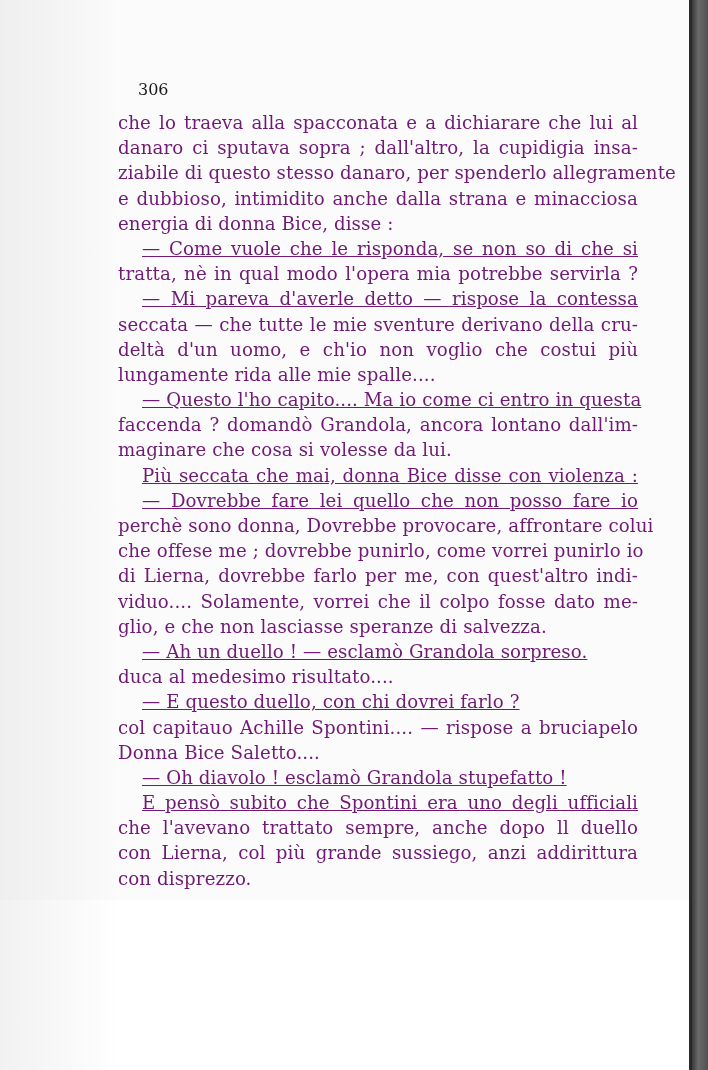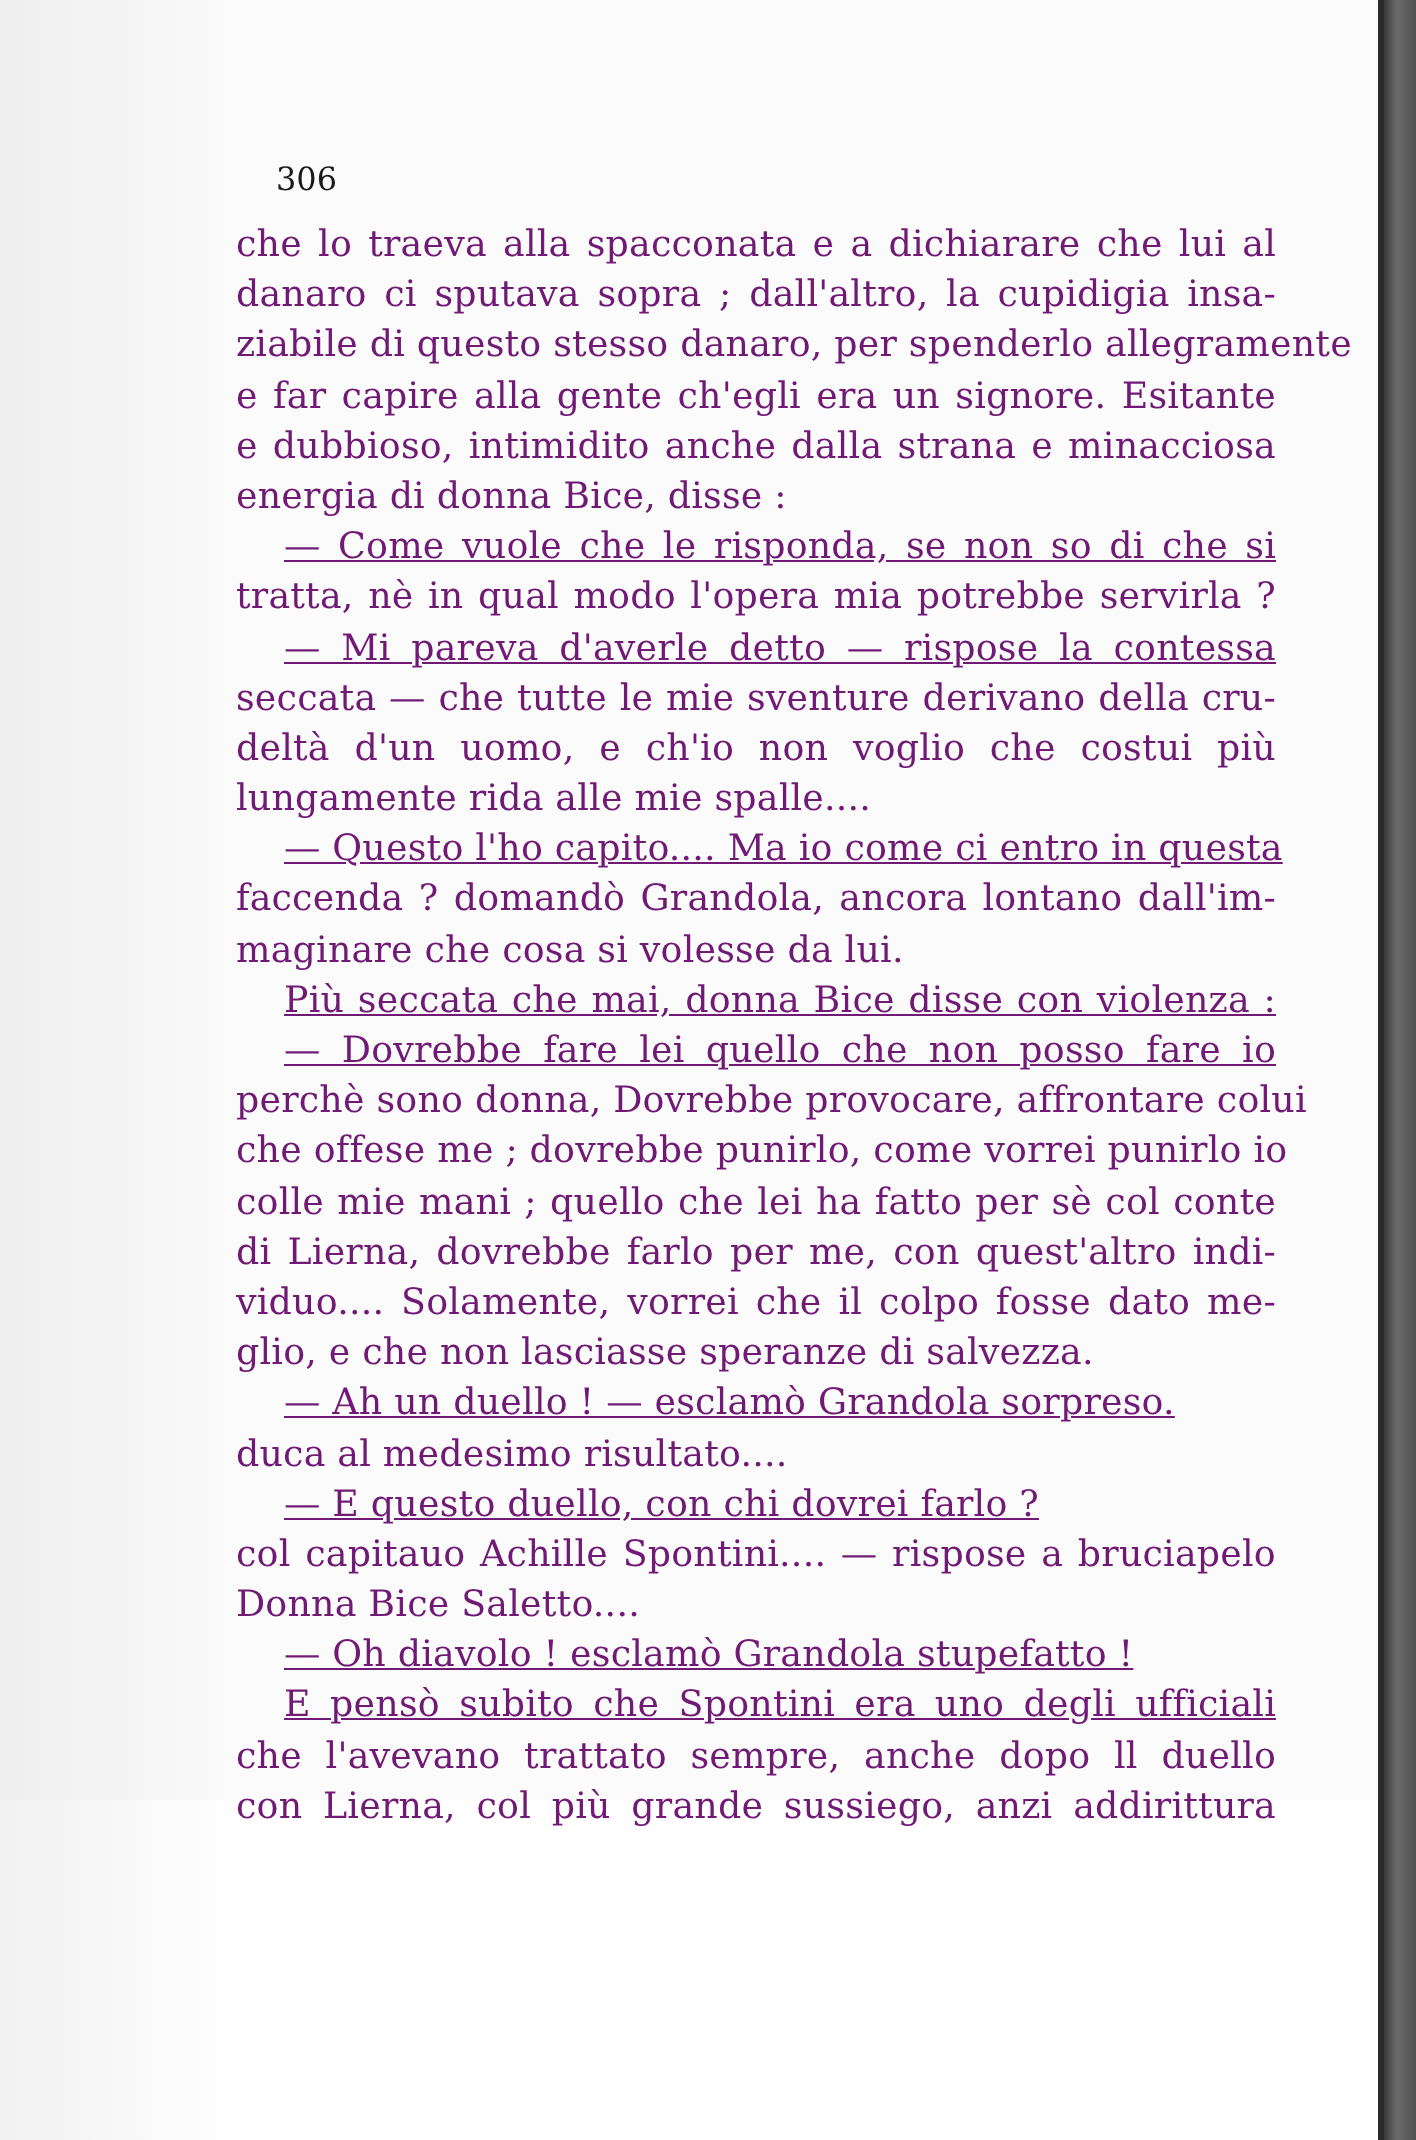--- a/index.html
+++ b/index.html
@@ -44,45 +44,44 @@
 </head>
 <body>
 
 <div class="page">
   <div class="page-edge-tint"></div>
   <div class="page-number">306</div>
   <div class="text-block" id="text-block">
       <span class="line">che lo traeva alla spacconata e a dichiarare che lui al</span>
       <span class="line">danaro ci sputava sopra ; dall'altro, la cupidigia insa-</span>
       <span class="line">ziabile di questo stesso danaro, per spenderlo allegramente</span>
-      <span class="line">e far capire alla gente ch'egli era un signore. Esitante</span>
       <span class="line">e dubbioso, intimidito anche dalla strana e minacciosa</span>
       <span class="line last">energia di donna Bice, disse :</span>
       <span class="line indent">— Come vuole che le risponda, se non so di che si</span>
       <span class="line">tratta, nè in qual modo l'opera mia potrebbe servirla ?</span>
       <span class="line indent">— Mi pareva d'averle detto — rispose la contessa</span>
       <span class="line">seccata — che tutte le mie sventure derivano della cru-</span>
       <span class="line">deltà d'un uomo, e ch'io non voglio che costui più</span>
       <span class="line last">lungamente rida alle mie spalle....</span>
       <span class="line indent">— Questo l'ho capito.... Ma io come ci entro in questa</span>
       <span class="line">faccenda ? domandò Grandola, ancora lontano dall'im-</span>
       <span class="line last">maginare che cosa si volesse da lui.</span>
       <span class="line indent">Più seccata che mai, donna Bice disse con violenza :</span>
       <span class="line indent">— Dovrebbe fare lei quello che non posso fare io</span>
       <span class="line">perchè sono donna, Dovrebbe provocare, affrontare colui</span>
       <span class="line">che offese me ; dovrebbe punirlo, come vorrei punirlo io</span>
-      <span class="line">colle mie mani ; quello che lei ha fatto per sè col conte</span>
       <span class="line">di Lierna, dovrebbe farlo per me, con quest'altro indi-</span>
       <span class="line">viduo.... Solamente, vorrei che il colpo fosse dato me-</span>
       <span class="line last">glio, e che non lasciasse speranze di salvezza.</span>
       <span class="line indent last">— Ah un duello ! — esclamò Grandola sorpreso.</span>
       <span class="line last">duca al medesimo risultato....</span>
       <span class="line indent last">— E questo duello, con chi dovrei farlo ?</span>
       <span class="line">col capitauo Achille Spontini.... — rispose a bruciapelo</span>
       <span class="line last">Donna Bice Saletto....</span>
       <span class="line indent last">— Oh diavolo ! esclamò Grandola stupefatto !</span>
       <span class="line indent">E pensò subito che Spontini era uno degli ufficiali</span>
       <span class="line">che l'avevano trattato sempre, anche dopo ll duello</span>
       <span class="line">con Lierna, col più grande sussiego, anzi addirittura</span>
+      <span class="line last">con disprezzo.</span>
     </div>
 </div>
 <div class="binding-shadow"></div>
 <div class="binding"></div>
 
 </body></html>

